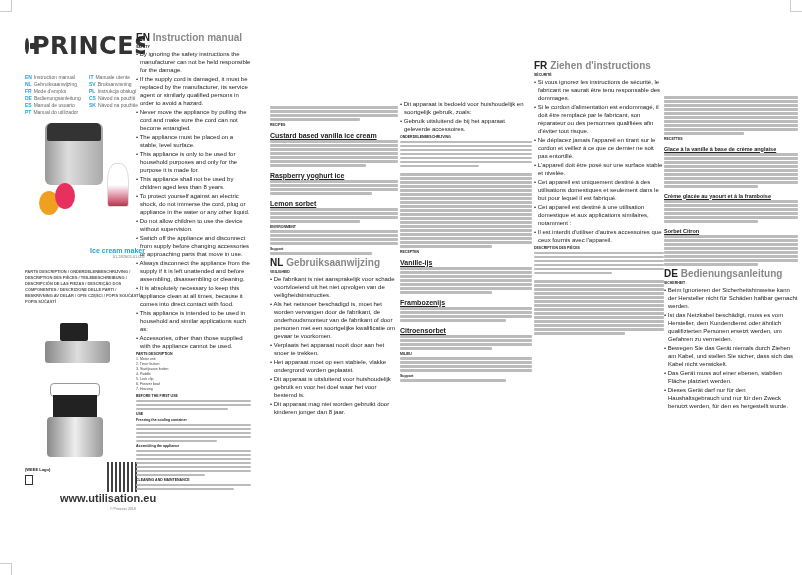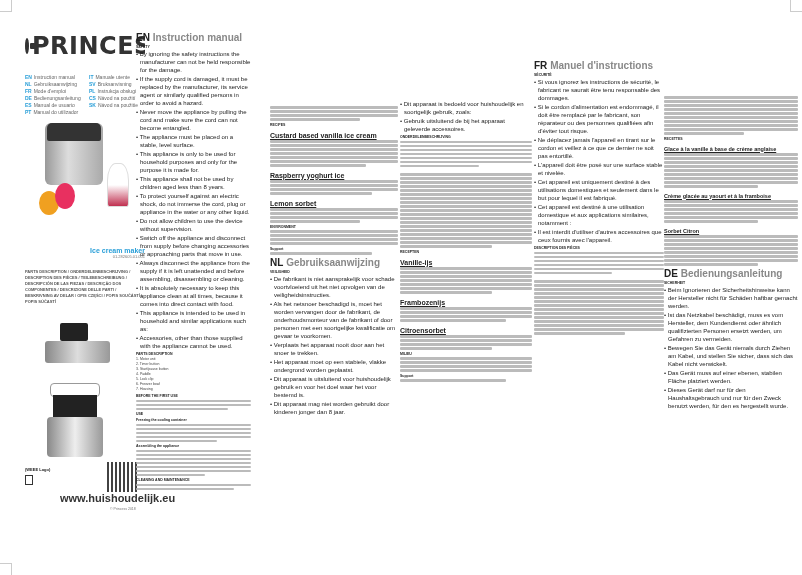--- a/index.html
+++ b/index.html
@@ -82,21 +82,21 @@
     <div style="position:absolute;left:35px;top:10px;width:28px;height:18px;background:#222;border-radius:2px;"></div>
     <div style="position:absolute;left:20px;top:28px;width:65px;height:22px;background:linear-gradient(90deg,#888,#ddd,#999);border-radius:3px;"></div>
     <div style="position:absolute;left:25px;top:70px;width:50px;height:14px;background:#fff;border:1px solid #999;border-radius:4px;"></div>
     <div style="position:absolute;left:28px;top:82px;width:44px;height:22px;background:#222;"></div>
     <div style="position:absolute;left:22px;top:104px;width:56px;height:40px;background:linear-gradient(90deg,#888,#eee,#999);border-radius:4px;"></div>
   </div>
   <div class="weee">(WEEE Logo)</div>
   <div class="bin"></div>
 </div>
 <div class="qr" style="left:107px;top:462px;"></div>
-<div class="url" style="left:60px;">www.huishoudelijk.eu</div>
+<div class="url" style="left:60px;">www.utilisation.eu</div>
 <div class="copy">© Princess 2018</div>
 
 <div class="col col1">
   <h1 class="sec"><b>EN</b> <span>Instruction manual</span></h1>
   <div class="lbl">SAFETY</div>
   <ul class="big">
     <li>By ignoring the safety instructions the manufacturer can not be held responsible for the damage.</li>
     <li>If the supply cord is damaged, it must be replaced by the manufacturer, its service agent or similarly qualified persons in order to avoid a hazard.</li>
     <li>Never move the appliance by pulling the cord and make sure the cord can not become entangled.</li>
     <li>The appliance must be placed on a stable, level surface.</li>
@@ -241,21 +241,21 @@
   <div class="lbl">MILIEU</div>
   <div class="line"></div>
     <div class="line"></div>
     <div class="line"></div>
     <div class="line"></div>
   <div class="lbl">Support</div>
   <div class="line" style="width:80%"></div>
 </div>
 
 <div class="col col4">
-  <h1 class="sec" style="margin-top:30px"><b>FR</b> <span>Manuel d'instructions</span></h1>
+  <h1 class="sec" style="margin-top:30px"><b>FR</b> <span>Ziehen d'instructions</span></h1>
   <div class="lbl">SÉCURITÉ</div>
   <ul class="big">
     <li>Si vous ignorez les instructions de sécurité, le fabricant ne saurait être tenu responsable des dommages.</li>
     <li>Si le cordon d'alimentation est endommagé, il doit être remplacé par le fabricant, son réparateur ou des personnes qualifiées afin d'éviter tout risque.</li>
     <li>Ne déplacez jamais l'appareil en tirant sur le cordon et veillez à ce que ce dernier ne soit pas entortillé.</li>
     <li>L'appareil doit être posé sur une surface stable et nivelée.</li>
     <li>Cet appareil est uniquement destiné à des utilisations domestiques et seulement dans le but pour lequel il est fabriqué.</li>
     <li>Cet appareil est destiné à une utilisation domestique et aux applications similaires, notamment :</li>
     <li>Il est interdit d'utiliser d'autres accessoires que ceux fournis avec l'appareil.</li>
   </ul>

